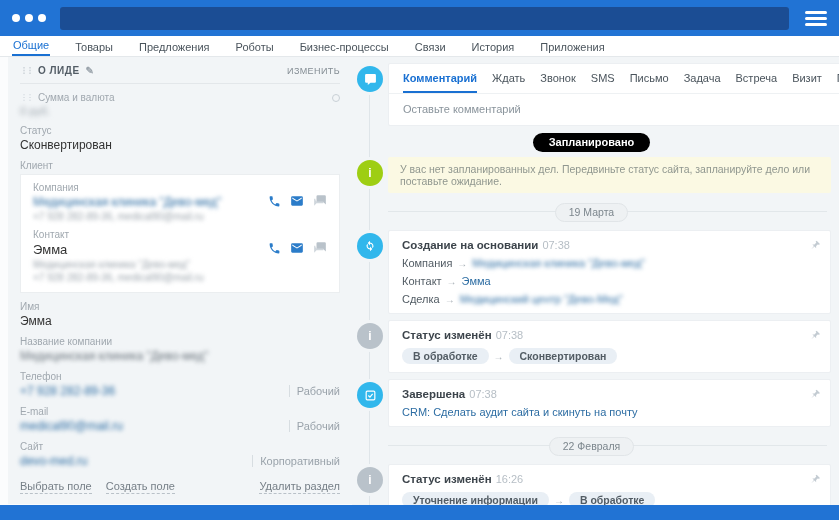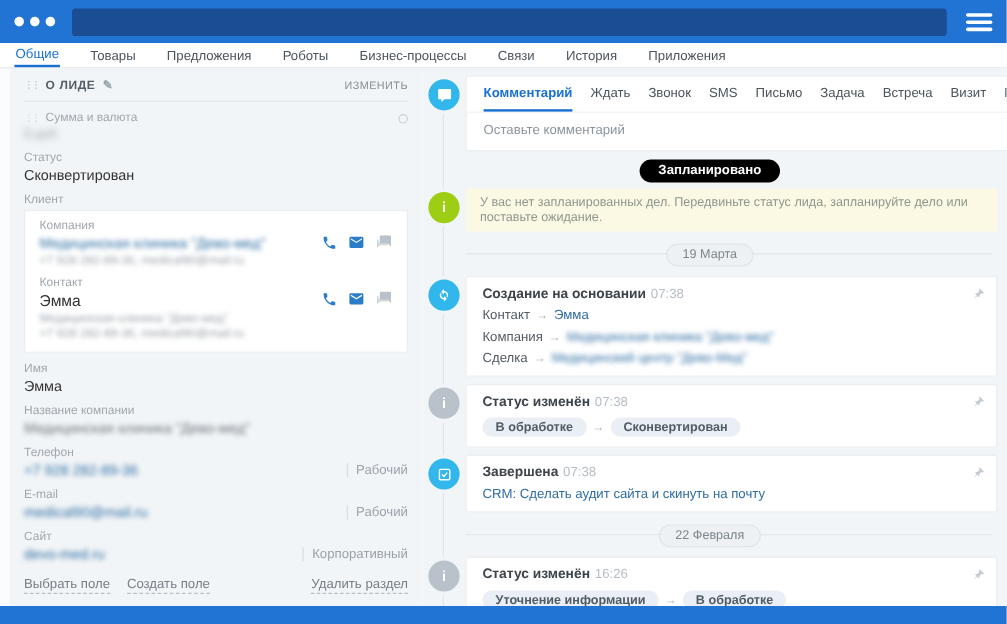--- a/index.html
+++ b/index.html
@@ -244,39 +244,39 @@
       <div class="plan-wrap">
         <button class="plan-btn">Запланировано</button>
       </div>
 
       <div class="t-row">
         <div class="gutter">
           <div class="t-ico ico-lime">
               <span class="ico-i">i</span>
             </div>
         </div>
-        <div class="banner-bar">У вас нет запланированных дел. Передвиньте статус лида, запланируйте дело или поставьте ожидание.</div>
+        <div class="banner-bar">У вас нет запланированных дел. Передвиньте статус сайта, запланируйте дело или поставьте ожидание.</div>
       </div>
 
       <div class="date-div">
         <span class="date-pill">19 Марта</span>
       </div>
 
       <div class="t-row">
         <div class="gutter">
           <div class="t-ico ico-blue">
             <svg viewBox="0 0 24 24" width="14" height="14" fill="#fff">
                 <path d="M12 6V3L8 7l4 4V8a4 4 0 0 1 3.46 6l1.46 1.46A6 6 0 0 0 12 6zm0 10a4 4 0 0 1-3.46-6L7.08 8.54A6 6 0 0 0 12 18v3l4-4-4-4v3z"></path>
               </svg>
           </div>
         </div>
         <div class="t-card">
           <div><span class="t-title">Создание на основании</span><span class="t-time">07:38</span></div>
+          <div class="t-sub"><span>Компания</span><span class="arr">→</span><span class="lnk blur">Медицинская клиника "Дево-мед"</span></div>
           <div class="t-sub"><span>Контакт</span><span class="arr">→</span><span class="lnk">Эмма</span></div>
-          <div class="t-sub"><span>Компания</span><span class="arr">→</span><span class="lnk blur">Медицинская клиника "Дево-мед"</span></div>
           <div class="t-sub"><span>Сделка</span><span class="arr">→</span><span class="lnk blur">Медицинский центр "Дево-Мед"</span></div>
           <span class="pin"><svg viewBox="0 0 24 24" width="13" height="13" fill="#c3cbd2">
                 <path d="M16 3l-2 2 1.5 1.5L12 10H8l3 3-5 6 6-5 3 3v-4l3.5-3.5L20 11l2-2-6-6z"></path>
               </svg></span>
         </div>
       </div>
 
       <div class="t-row">
         <div class="gutter">
             <div class="t-ico ico-gray">

